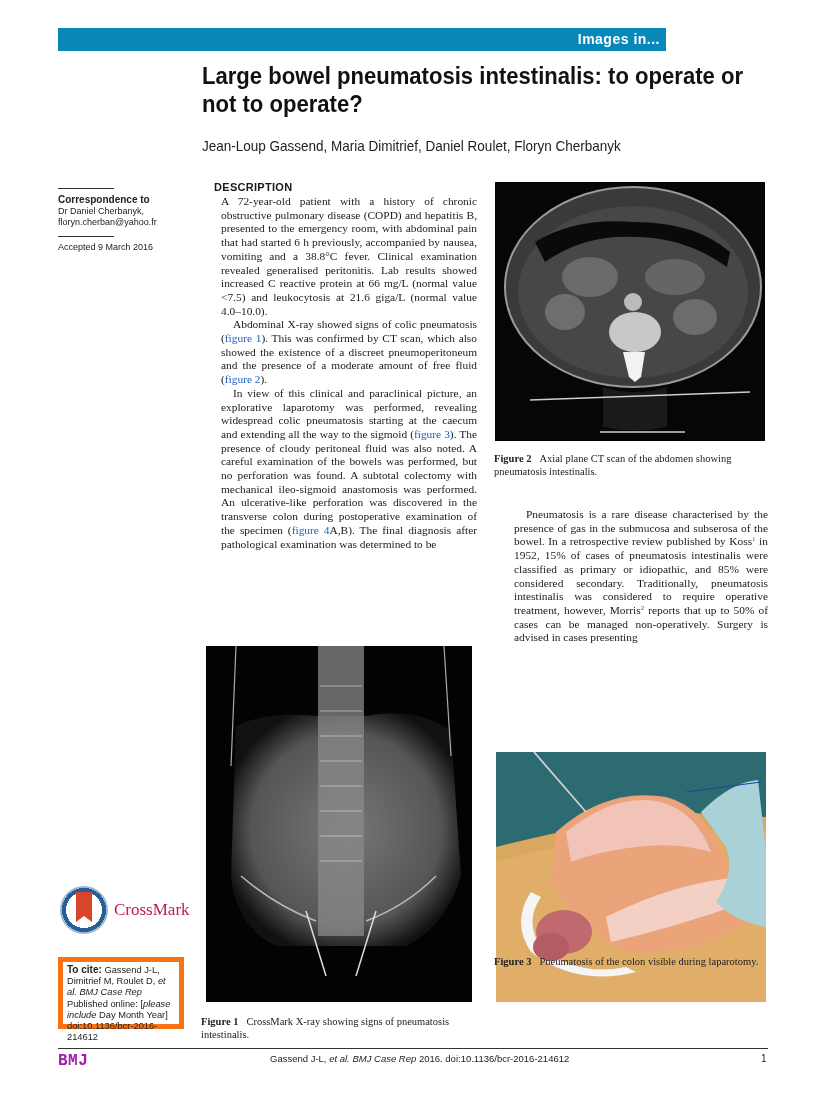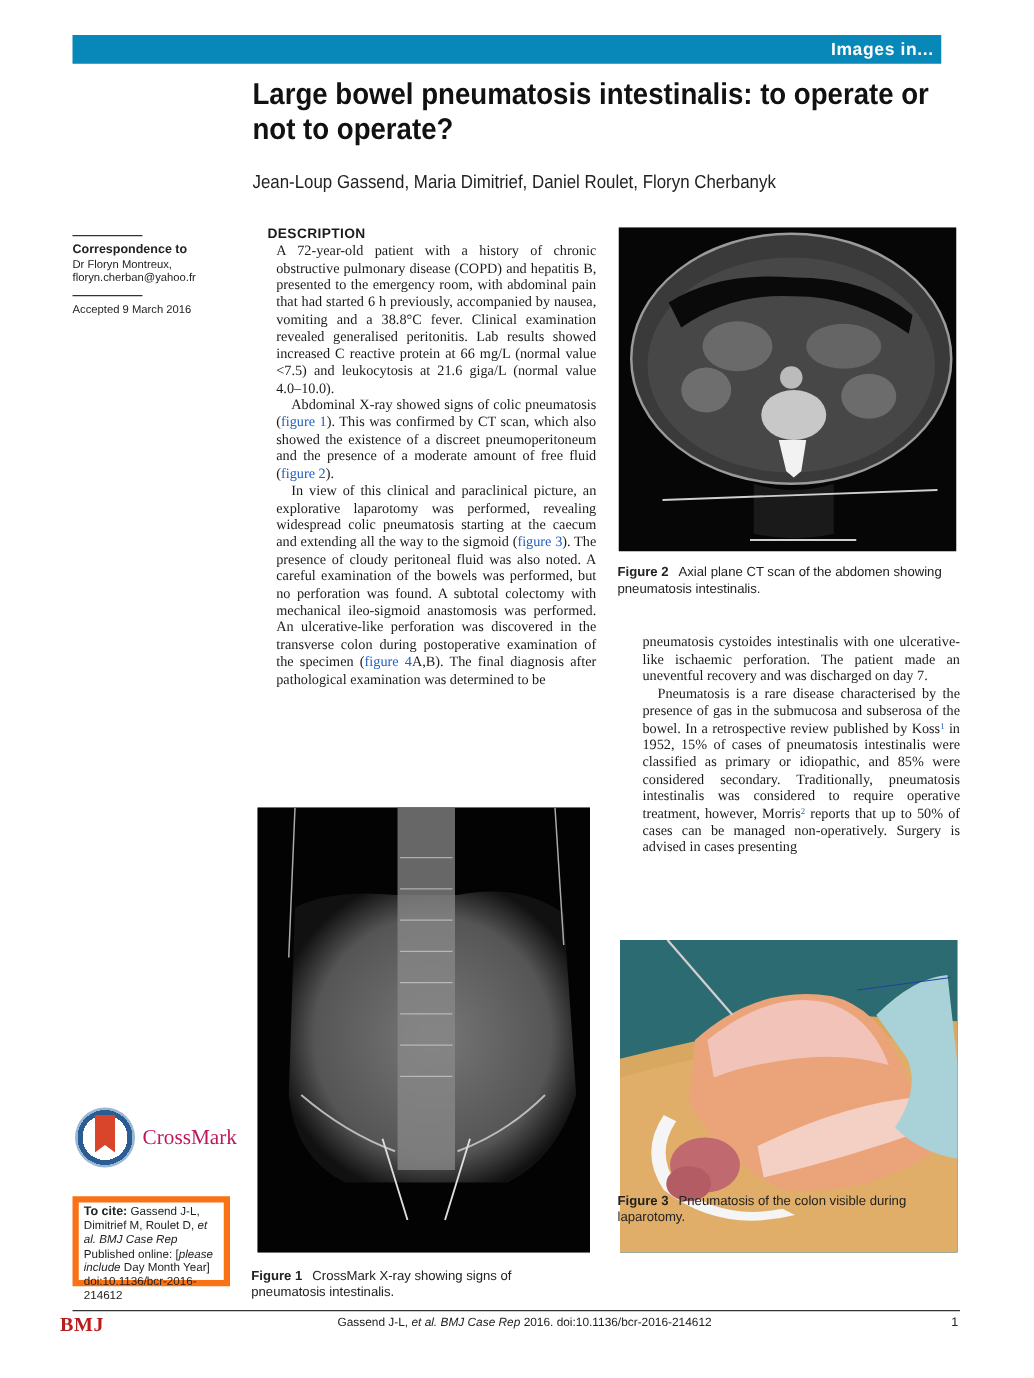--- a/index.html
+++ b/index.html
@@ -1,20 +1,20 @@
 <!DOCTYPE html>
 <html><head>
 <meta charset="utf-8">
 <style>
   * { box-sizing: border-box; margin: 0; padding: 0; }
   html, body { width: 827px; height: 1102px; background: #ffffff; overflow: hidden; }
   body { position: relative; font-family: "Liberation Serif", serif; color: #1a1a1a; }
 
   .section-bar {
-    position: absolute; left: 58px; top: 28px; width: 695px; height: 23px;
+    position: absolute; left: 58px; top: 28px; width: 608px; height: 23px;
     background: #0788b8; color: #ffffff;
     font-family: "Liberation Sans", sans-serif; font-weight: bold; font-size: 14px;
     text-align: right; padding-right: 6px; line-height: 23px; letter-spacing: 0.5px;
   }
   .title {
     position: absolute; left: 202px; top: 62px; width: 560px;
     font-family: "Liberation Sans", sans-serif; font-size: 24px; line-height: 28px;
     color: #111; transform: scaleX(0.92); transform-origin: left top; width: 600px;
   }
   .authors {
@@ -36,58 +36,58 @@
   .desc-head { position: absolute; left: 201px; top: 181px;
     font-family: "Liberation Sans", sans-serif; font-weight: bold; font-size: 11px; letter-spacing: 0.3px; padding-left: 13px; }
   a.ref { color: #1f5fbf; text-decoration: none; }
   sup { font-size: 7px; color: #1f5fbf; vertical-align: top; position: relative; top: -2px; }
 
   .fig { position: absolute; background: #000; overflow: hidden; }
   .fig-ct { left: 495px; top: 182px; width: 270px; height: 259px; background: #050505; }
   .fig-xray { left: 206px; top: 646px; width: 266px; height: 356px; background: #020202; }
   .fig-photo { left: 496px; top: 752px; width: 270px; height: 250px; background: #2f6f74; }
 
-  .caption { position: absolute; font-family: Liberation Sans, sans-serif; font-size: 10.5px; line-height: 13px; color: #222; }
+  .caption { position: absolute; font-family: Liberation Serif, serif; font-size: 10.5px; line-height: 13px; color: #222; }
   .caption b { font-weight: bold; margin-right: 8px; }
   .cap-2 { left: 494px; top: 452px; width: 275px; }
   .cap-1 { left: 201px; top: 1015px; width: 260px; }
   .cap-3 { left: 494px; top: 955px; width: 275px; }
 
   .crossmark { position: absolute; left: 60px; top: 886px; width: 130px; height: 50px; }
   .crossmark .ring { position: absolute; left: 0; top: 0; width: 48px; height: 48px; border-radius: 50%;
     background: radial-gradient(circle at 50% 50%, #ffffff 0 18px, #2a5d94 18px 22px, #9bb7d4 22px 24px); }
   .crossmark .ribbon { position: absolute; left: 16px; top: 6px; width: 16px; height: 30px; background: #d8452a;
     clip-path: polygon(0 0, 100% 0, 100% 100%, 50% 80%, 0 100%); }
   .crossmark .cm-text { position: absolute; left: 54px; top: 14px; font-family: "Liberation Serif", serif; font-size: 17px; color: #be185d; }
 
   .cite-box { position: absolute; left: 58px; top: 957px; width: 126px; height: 72px; border: 5px solid #f97316;
     font-family: "Liberation Sans", sans-serif; font-size: 9.3px; line-height: 11.2px; padding: 2px 4px; color: #222; }
   .cite-box b { font-weight: bold; font-size: 10px; }
   .cite-box i { font-style: italic; }
 
   .footer-rule { position: absolute; left: 58px; top: 1048px; width: 710px; border-top: 1px solid #333; }
-  .bmj { position: absolute; left: 48px; top: 1052px; font-family: Liberation Serif, serif; font-weight: bold; font-size: 16px; color: #b91c1c; letter-spacing: 0.5px; }
+  .bmj { position: absolute; left: 58px; top: 1052px; font-family: Liberation Mono, monospace; font-weight: bold; font-size: 16px; color: #a21caf; letter-spacing: 0.5px; }
   .footer-text { position: absolute; left: 270px; top: 1053px; font-family: "Liberation Sans", sans-serif; font-size: 9.5px; color: #222; }
   .footer-text i { font-style: italic; }
   .page-num { position: absolute; left: 761px; top: 1053px; font-family: "Liberation Sans", sans-serif; font-size: 10px; color: #222; }
 </style>
 </head>
 <body>
 
 <div class="section-bar">
   <span>Images in...</span>
 </div>
 
 <h1 class="title">Large bowel pneumatosis intestinalis: to operate or not to operate?</h1>
 <div class="authors">Jean-Loup Gassend, Maria Dimitrief, Daniel Roulet, Floryn Cherbanyk</div>
 
 <aside class="sidebar">
   <div class="rule"></div>
   <div class="corr-head">Correspondence to</div>
-  <div>Dr Floryn Montreux,</div>
+  <div>Dr Daniel Cherbanyk,</div>
   <div>floryn.cherban@yahoo.fr</div>
   <div class="rule"></div>
   <div>Accepted 9 March 2016</div>
 </aside>
 
 <div class="desc-head">DESCRIPTION</div>
 
 <div class="col col-left">
   <p class="noindent">A 72-year-old patient with a history of chronic obstructive pulmonary disease (COPD) and hepatitis B, presented to the emergency room, with abdominal pain that had started 6 h previously, accompanied by nausea, vomiting and a 38.8°C fever. Clinical examination revealed generalised peritonitis. Lab results showed increased C reactive protein at 66 mg/L (normal value &lt;7.5) and leukocytosis at 21.6 giga/L (normal value 4.0–10.0).</p>
   <p><span>Abdominal X-ray showed signs of colic pneumatosis (</span><a class="ref">figure 1</a><span>). This was confirmed by CT scan, which also showed the existence of a discreet pneumoperitoneum and the presence of a moderate amount of free fluid (</span><a class="ref">figure 2</a><span>).</span></p>
@@ -110,21 +110,20 @@
     <path d="M108,205 Q140,215 172,205 L172,245 Q140,252 108,245 Z" fill="#1a1a1a"></path>
     <line x1="35" y1="218" x2="255" y2="210" stroke="#cfcfcf" stroke-width="1.5"></line>
     <line x1="105" y1="250" x2="190" y2="250" stroke="#cfcfcf" stroke-width="1.5"></line>
   </svg>
 </div>
 <div class="caption cap-2">
   <b>Figure 2</b><span>Axial plane CT scan of the abdomen showing pneumatosis intestinalis.</span>
 </div>
 
 <div class="col col-right">
-  <p class="noindent">pneumatosis cystoides intestinalis with one ulcerative-like ischaemic perforation. The patient made an uneventful recovery and was discharged on day 7.</p>
   <p><span>Pneumatosis is a rare disease characterised by the presence of gas in the submucosa and subserosa of the bowel. In a retrospective review published by Koss</span><sup>1</sup><span> in 1952, 15% of cases of pneumatosis intestinalis were classified as primary or idiopathic, and 85% were considered secondary. Traditionally, pneumatosis intestinalis was considered to require operative treatment, however, Morris</span><sup>2</sup><span> reports that up to 50% of cases can be managed non-operatively. Surgery is advised in cases presenting</span></p>
 </div>
 
 <div class="fig fig-xray">
   <svg width="266" height="356" viewBox="0 0 266 356">
     <defs>
       <radialGradient id="abd" cx="50%" cy="50%" r="55%">
         <stop offset="0%" stop-color="#777"></stop>
         <stop offset="75%" stop-color="#555"></stop>
         <stop offset="100%" stop-color="#111"></stop>

